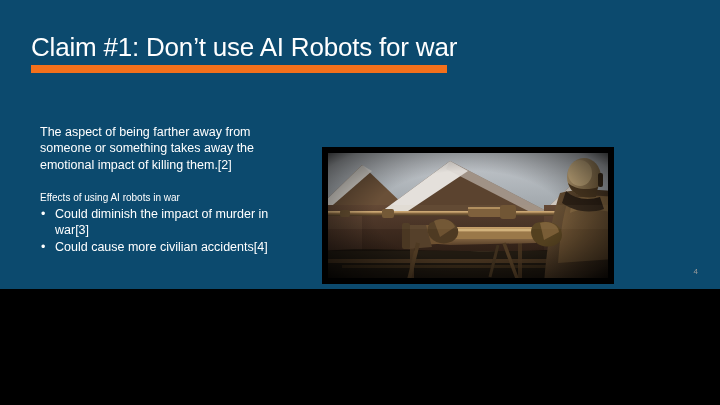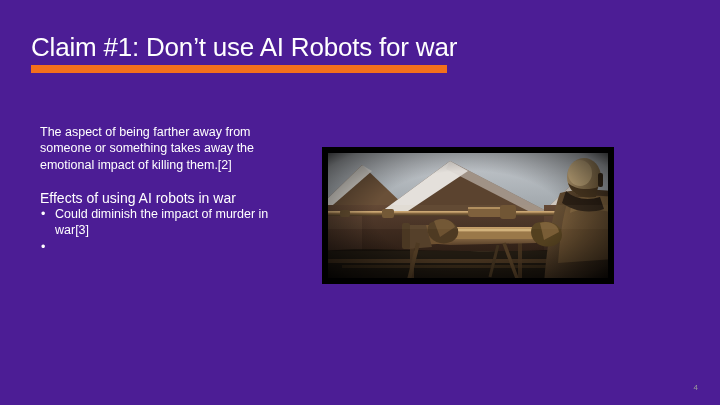--- a/index.html
+++ b/index.html
@@ -10,22 +10,22 @@
   body {
     width: 720px;
     height: 405px;
     overflow: hidden;
     font-family: "Liberation Sans", sans-serif;
     -webkit-font-smoothing: antialiased;
   }
   .slide {
     position: relative;
     width: 720px;
-    height: 405px;
-    background: #4c1d95;
+    height: 289px;
+    background: #0c4a6e;
     overflow: hidden;
   }
 
   
   .title-block {
     position: absolute;
     left: 31px;
     top: 31px;
     width: 560px;
   }
@@ -62,21 +62,21 @@
     line-height: 16.4px;
     color: #ffffff;
     font-weight: 400;
   }
   .para-gap {
     height: 16.4px;
   }
   .list-heading {
     margin: 0;
     font-family: "Liberation Sans", sans-serif;
-    font-size: 14px;
+    font-size: 10px;
     line-height: 16.4px;
     color: #ffffff;
     font-weight: 400;
   }
   ul.bullets {
     margin: 0;
     padding: 0;
     list-style: none;
   }
   ul.bullets li {
@@ -142,20 +142,21 @@
 
     <p class="list-heading">Effects of using AI robots in war</p>
 
     <ul class="bullets">
       <li>
         <span class="dot">•</span>
         <span>Could diminish the impact of murder in war[3]</span>
       </li>
       <li>
         <span class="dot">•</span>
+        <span>Could cause more civilian accidents[4]</span>
       </li>
     </ul>
 
   </div>
 
   <div class="photo">
     <svg viewBox="0 0 292 137" preserveAspectRatio="none" role="img">
       <defs>
         <linearGradient id="skyG" x1="0" y1="0" x2="0" y2="1">
           <stop offset="0" stop-color="#c9cdd2"></stop>

